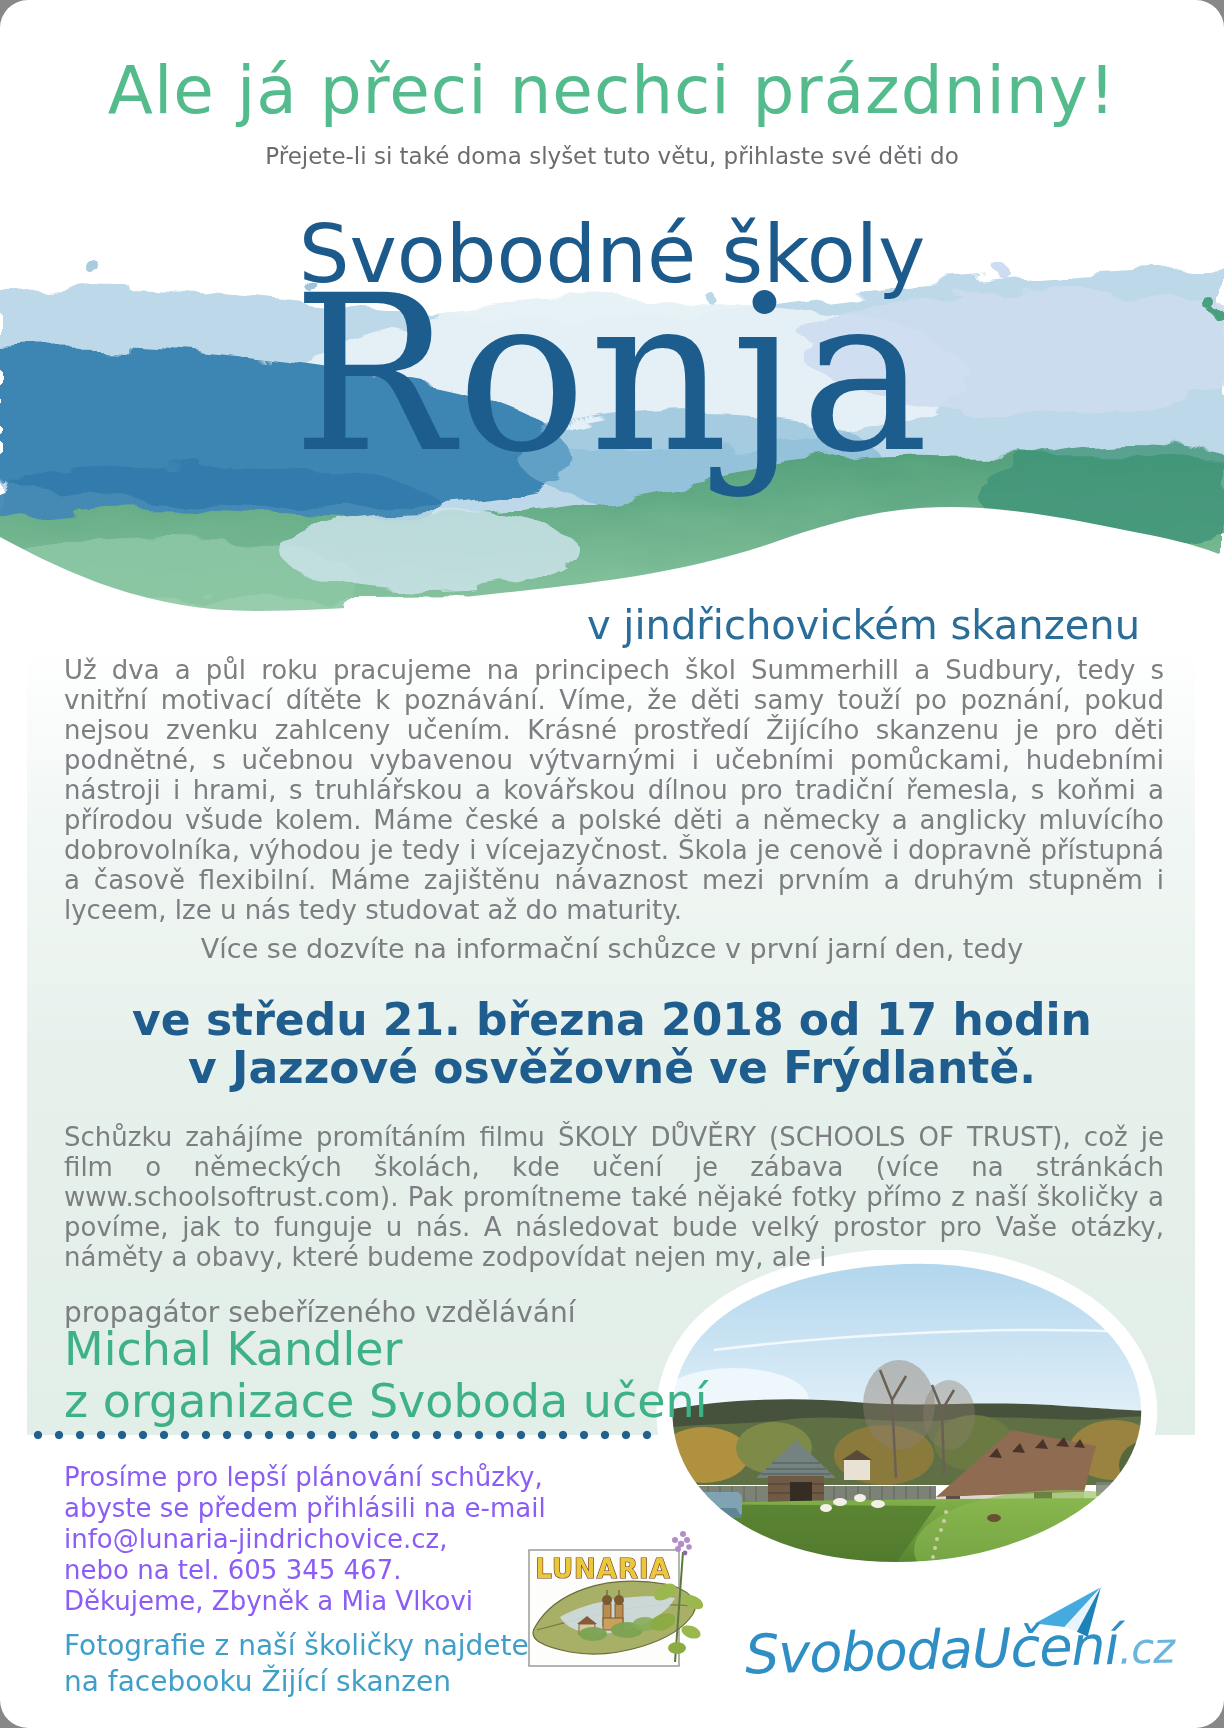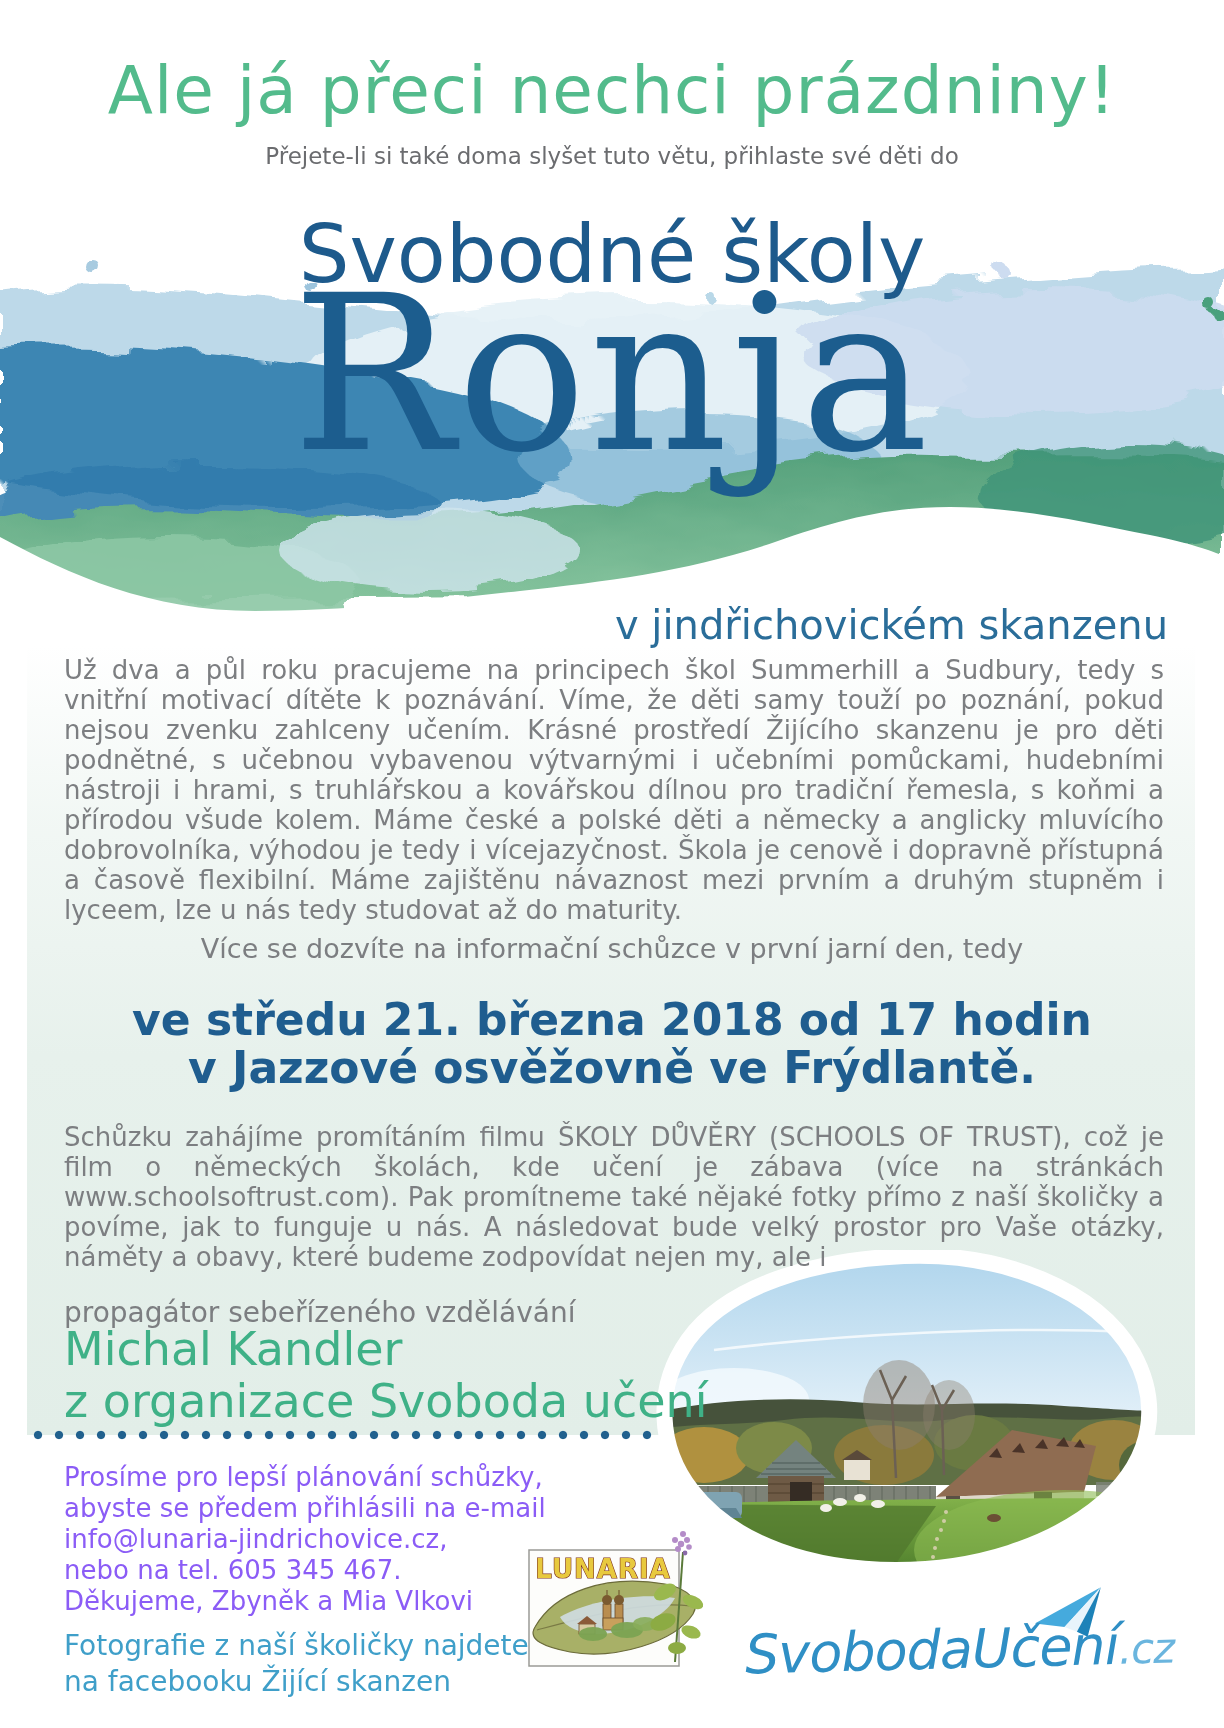--- a/index.html
+++ b/index.html
@@ -1,29 +1,30 @@
 <!DOCTYPE html>
 <html><head>
 <meta charset="utf-8">
 <style>
   html,body{margin:0;padding:0;background:#888;}
   .page{
     position:relative;width:1224px;height:1728px;margin:0 auto;
     background:#ffffff;overflow:hidden;
     font-family:"DejaVu Sans","Liberation Sans",sans-serif;
+    border-radius:28px;
   }
   .abs{position:absolute;}
   .center{left:0;width:1224px;text-align:center;}
   .headline{top:52px;font-size:66px;letter-spacing:1px;color:#53bb8c;z-index:4;}
   .subheadline{top:143px;font-size:23px;color:#6b6c6f;z-index:4;}
   .school-line{top:208px;font-size:80px;color:#1d5a8c;z-index:4;}
   .banner{left:0;top:255px;width:1224px;height:360px;z-index:1;}
   .ronja{top:267px;font-size:215px;letter-spacing:3px;
     font-family:"DejaVu Serif","Liberation Serif",serif;color:#1c5d8e;z-index:3;line-height:1;}
-  .location{top:602px;left:0;width:1224px;text-align:right;padding-right:56px;box-sizing:border-box;
+  .location{top:602px;left:0;width:1224px;text-align:right;padding-right:84px;box-sizing:border-box;
     font-size:40px;color:#2a6d99;z-index:4;}
   .panel{left:27px;top:645px;width:1168px;height:790px;z-index:0;
     background:linear-gradient(180deg,rgba(231,241,236,0) 0%,rgba(231,241,236,0.55) 22%,#e7f1ec 52%,#e2eee8 100%);}
   .bodytext{color:#7c7e81;font-size:26px;line-height:30px;text-align:justify;z-index:4;}
   .intro{left:64px;top:655px;width:1100px;}
   .invite{top:933px;font-size:27px;color:#7c7e81;z-index:4;}
   .event{top:996px;font-size:44px;line-height:48px;font-weight:bold;color:#1f5d8f;z-index:4;}
   .details{left:64px;top:1122px;width:1100px;}
   .promo-label{left:64px;top:1296px;font-size:28px;color:#7c7e81;z-index:4;}
   .promo-name{left:64px;top:1322px;font-size:46px;color:#3fb187;z-index:4;}

